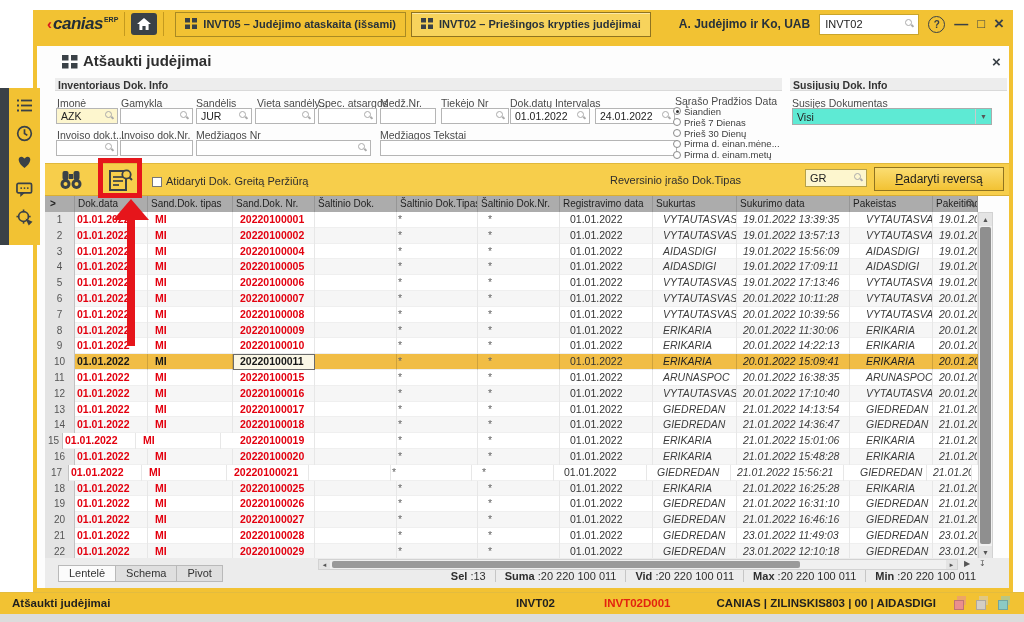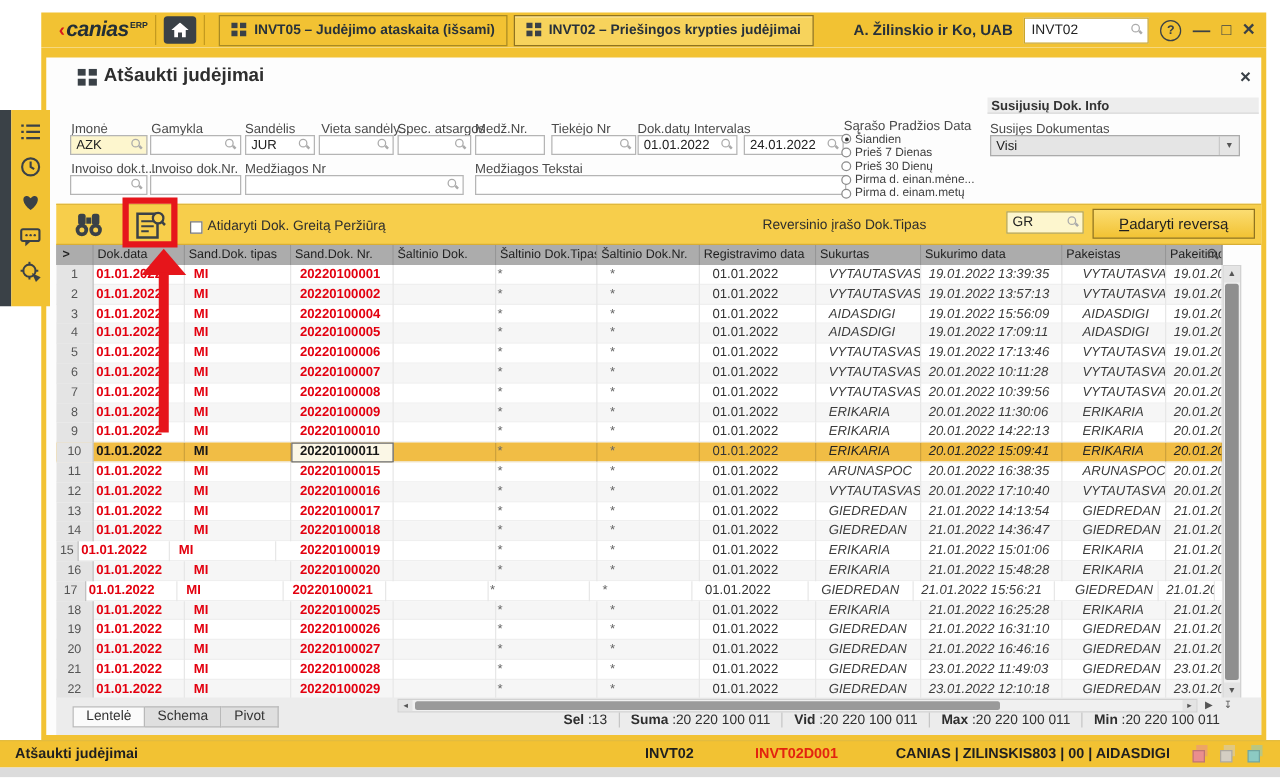--- a/index.html
+++ b/index.html
@@ -45,21 +45,21 @@
   .fbox.hl{background:#FDF6CE;}
   .fbox input{border:none;outline:none;background:transparent;flex:1;min-width:10px;width:100%;
     font-size:10.5px;color:#222;font-family:"Liberation Sans",sans-serif;}
   .mag{position:relative;width:10px;height:10px;flex:0 0 10px;}
   .mag::before{content:'';position:absolute;left:0;top:0;width:5px;height:5px;border:1.4px solid #ABABAB;border-radius:50%;}
   .mag::after{content:'';position:absolute;left:6px;top:6.4px;width:3.4px;height:1.5px;background:#ABABAB;transform:rotate(45deg);}
   .radio-row{display:flex;align-items:center;gap:3px;height:10.8px;}
   .radio{width:8px;height:8px;border:1px solid #8A8A8A;border-radius:50%;background:#fff;position:relative;flex:0 0 8px;box-sizing:border-box;}
   .radio.sel::after{content:'';position:absolute;left:1.5px;top:1.5px;width:3px;height:3px;border-radius:50%;background:#333;}
   .radio-label{font-size:9.5px;color:#3E3E3E;white-space:nowrap;}
-  .select-box{position:absolute;height:17px;background:#e5e5e5;border:1px solid #ABABAB;box-sizing:border-box;
+  .select-box{position:absolute;height:17px;background:#5eead4;border:1px solid #ABABAB;box-sizing:border-box;
     display:flex;align-items:center;}
   .select-value{flex:1;font-size:10.5px;color:#222;padding-left:4px;}
   .select-arrow{width:15px;border-left:1px solid #C9C9C9;color:#555;font-size:7px;text-align:center;align-self:stretch;display:flex;align-items:center;justify-content:center;}
 
   
   .toolbar{position:absolute;left:8px;top:117px;width:964px;height:33px;background:#F7CE4B;
     border-top:1px solid #E0B83C;border-bottom:1px solid #D8AE35;box-sizing:border-box;}
   .tool-btn{position:absolute;display:flex;align-items:center;justify-content:center;}
   .checkbox{position:absolute;width:10px;height:10px;background:#fff;border:1px solid #777;box-sizing:border-box;}
   .tb-label{position:absolute;font-size:11px;color:#2E2E2E;white-space:nowrap;}
@@ -168,21 +168,21 @@
     <div class="tb-tab active">
       <svg width="13" height="12" viewBox="0 0 13 12">
         <rect x="0" y="0" width="5" height="4.5" fill="#3A4147"></rect>
           <rect x="7" y="0" width="5" height="4.5" fill="#3A4147"></rect>
         <rect x="0" y="6.5" width="5" height="4.5" fill="#3A4147"></rect>
           <rect x="7" y="6.5" width="5" height="4.5" fill="#3A4147"></rect>
       </svg>
       <span>INVT02 – Priešingos krypties judėjimai</span>
     </div>
     <div class="tb-right">
-      <span class="company">A. Žilinskio ir Ko, UAB</span>
+      <span class="company">A. Judėjimo ir Ko, UAB</span>
       <span class="tb-search">
         <input type="text" value="INVT02" style="">
         <span class="mag"></span>
       </span>
       <span class="help-circle">?</span>
       <span class="wc">—</span>
       <span class="wc max">□</span>
       <span class="wc close">×</span>
     </div>
   </div>
@@ -194,20 +194,21 @@
         <svg width="16" height="14" viewBox="0 0 16 14">
           <rect x="0" y="0" width="6.5" height="5.5" fill="#3A4147"></rect>
             <rect x="9" y="0" width="6.5" height="5.5" fill="#3A4147"></rect>
           <rect x="0" y="8" width="6.5" height="5.5" fill="#3A4147"></rect>
             <rect x="9" y="8" width="6.5" height="5.5" fill="#3A4147"></rect>
         </svg>
       </span>
       <span class="panel-title">Atšaukti judėjimai</span>
       <span class="panel-close">×</span>
 
+      <div class="group-hdr" style="left:18px;top:32px;width:727px;">Inventoriaus Dok. Info</div>
       <div class="group-hdr" style="left:753px;top:32px;width:217px;">Susijusių Dok. Info</div>
 
       <div id="filters" style="position:absolute;left:0;top:0;width:100%;height:115px;">
           <div class="flabel" style="left: 20px; top: 51px;">Įmonė</div>
           <div class="fbox hl" style="left: 19px; top: 62px; width: 62px;">
             <input type="text" value="AZK" style="">
             <span class="mag"></span>
           </div>
           <div class="flabel" style="left: 84px; top: 51px;">Gamykla</div>
           <div class="fbox" style="left: 83px; top: 62px; width: 73px;">

